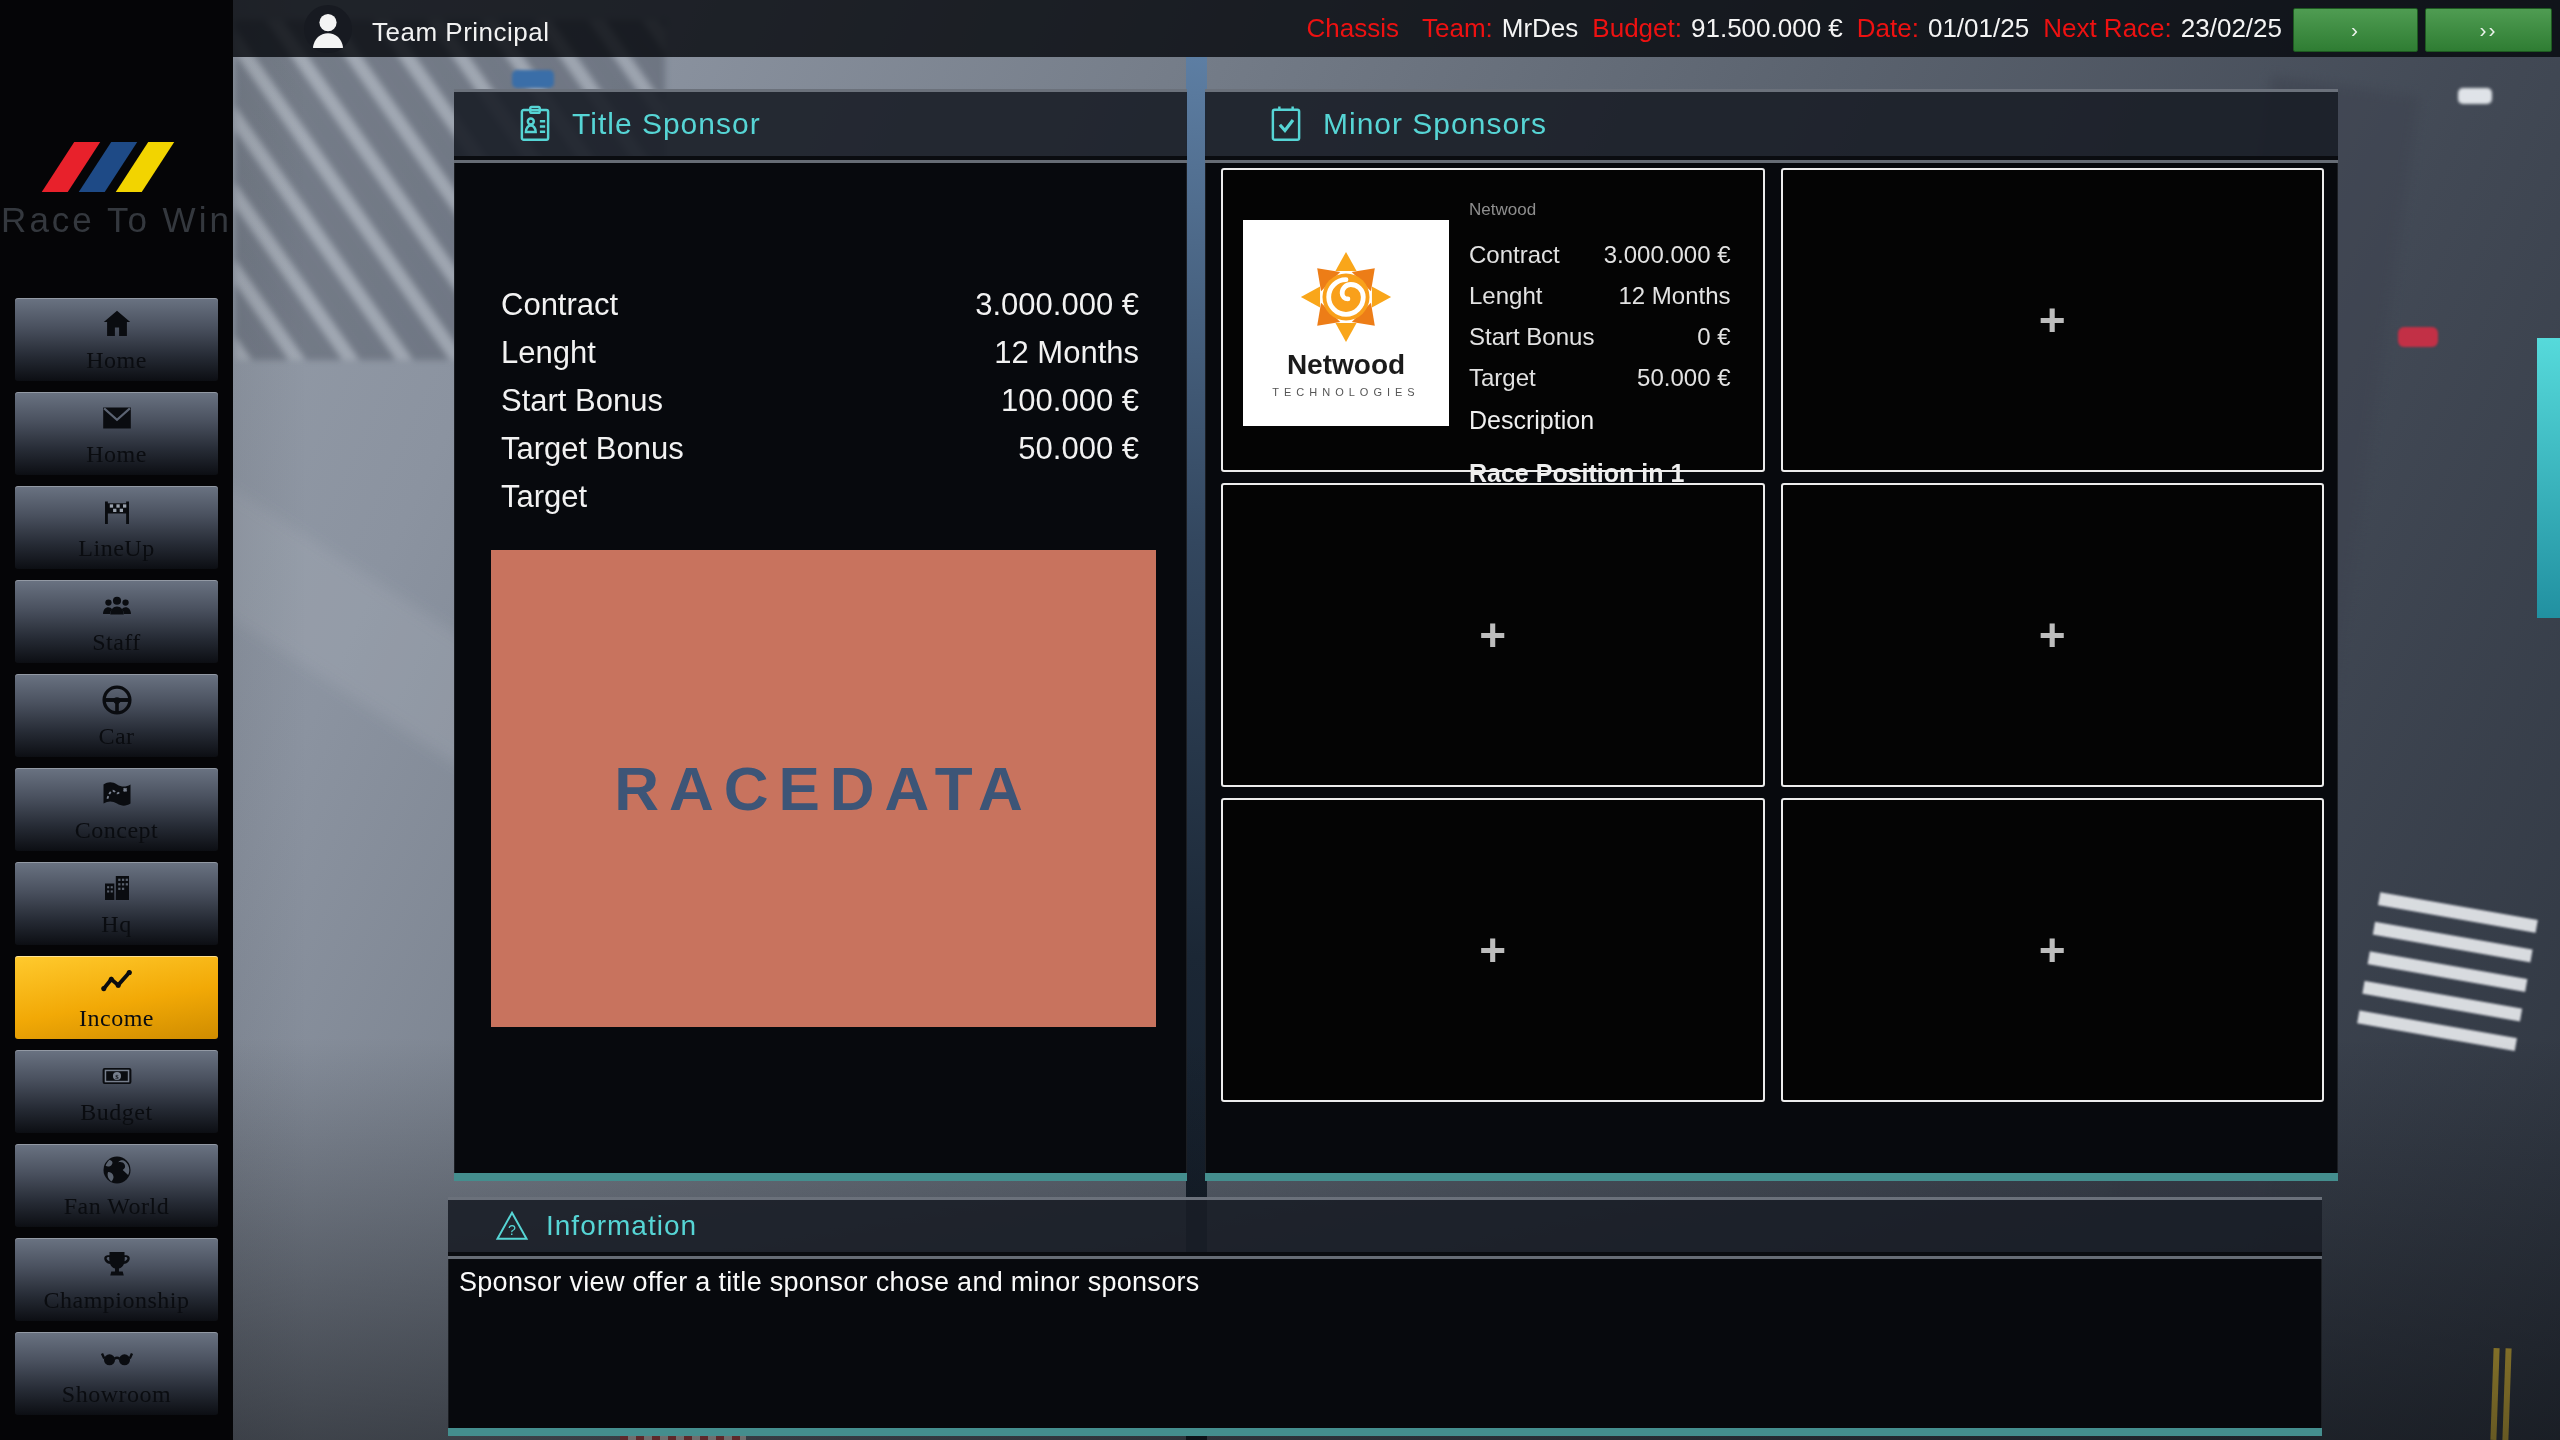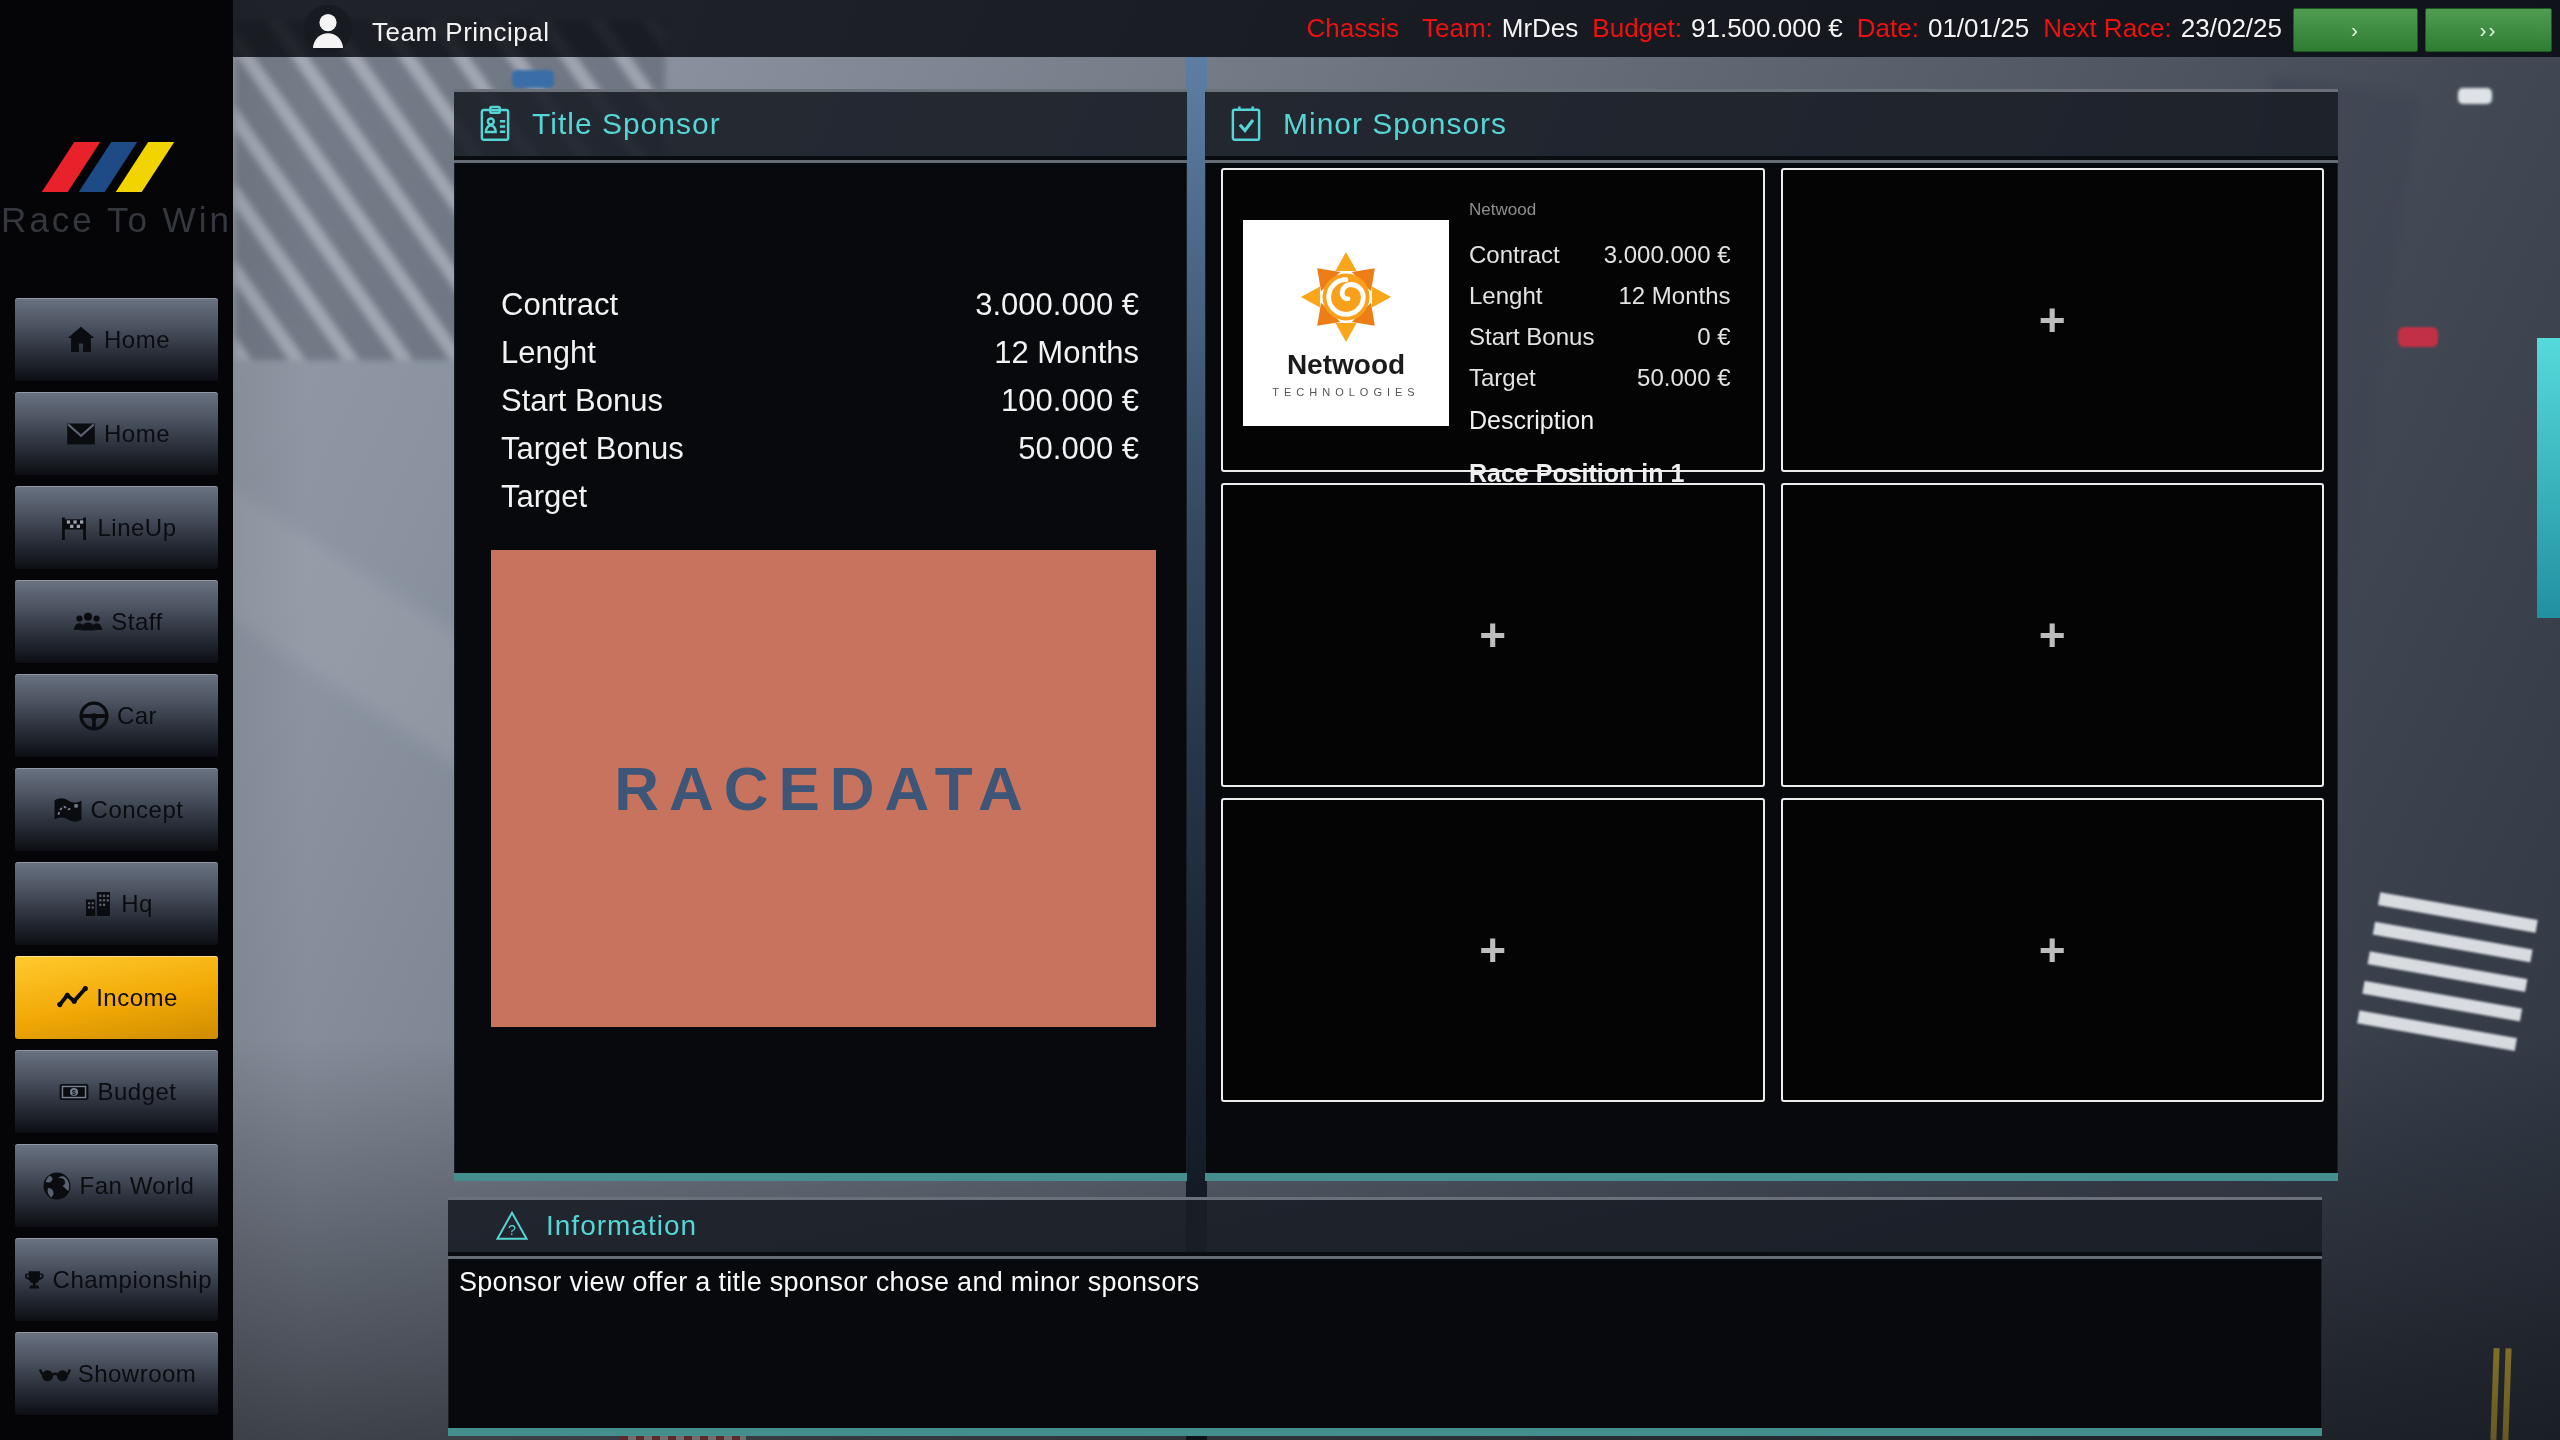--- a/index.html
+++ b/index.html
@@ -37,30 +37,30 @@
 
   
   .sidebar{position:absolute;left:0;top:0;width:233px;height:1440px;background:#050507;z-index:6;}
   .logo{position:absolute;left:58px;top:142px;width:120px;height:52px;}
   .stripe{position:absolute;top:0;width:26px;height:50px;transform:skewX(-33deg);}
   .st-red{left:0;background:#e8212b;}
   .st-blue{left:37px;background:#1e4a86;}
   .st-yellow{left:74px;background:#f2d400;}
   .logo-text{position:absolute;left:0;top:200px;width:233px;text-align:center;color:#34383e;font-size:35px;font-weight:300;letter-spacing:3px;}
   .menu{position:absolute;top:298px;left:15px;width:203px;display:flex;flex-direction:column;gap:11px;}
-  .mi{height:83px;border:0;border-radius:3px;display:flex;align-items:center;justify-content:center;gap:5px;cursor:pointer;
+  .mi{height:83px;border:0;border-radius:3px;display:flex;flex-direction:column;align-items:center;justify-content:center;gap:5px;cursor:pointer;
       background:linear-gradient(180deg,#6a7382 0%,#4a515f 35%,#262b35 70%,#0c0e13 100%);
-      box-shadow:inset 0 1px 0 rgba(255,255,255,.28);font-family:Liberation Sans, sans-serif;}
+      box-shadow:inset 0 1px 0 rgba(255,255,255,.28);font-family:Liberation Serif, serif;}
   .mi .ic{width:36px;height:36px;color:#0a0c10;}
   .mi .ml{font-size:24px;color:#0a0c10;letter-spacing:.5px;}
   .mi.active{background:linear-gradient(170deg,#ffca2e 0%,var(--active-menu,#f2a906) 55%,#cf8c00 100%);box-shadow:inset 0 1px 0 rgba(255,255,255,.5);}
 
   
   .panel{position:absolute;display:flex;flex-direction:column;border-top:3px solid #6b717b;z-index:4;}
-  .phead{height:64px;background:rgba(26,30,39,.9);display:flex;align-items:center;gap:16px;padding-left:20px;
+  .phead{height:64px;background:rgba(26,30,39,.9);display:flex;align-items:center;gap:16px;padding-left:60px;
          box-shadow:0 4px 0 #0a0c10,0 7px 0 #666c75;}
   .phead h2{margin:0;font-size:30px;font-weight:400;letter-spacing:1px;color:var(--accent,#56d5d5);}
   .hic{width:42px;height:42px;color:var(--accent,#56d5d5);}
   .pbody{flex:1;margin-top:7px;background:#07090d;position:relative;border-left:1px solid rgba(120,130,140,.18);border-right:1px solid rgba(120,130,140,.18);}
   .pfoot{height:8px;background:var(--panel-footer,#448e8e);}
 
   .tpanel{left:454px;top:89px;width:733px;height:1089px;}
   .mpanel{left:1205px;top:89px;width:1133px;height:1089px;}
   .ipanel{left:448px;top:1197px;width:1874px;height:236px;}
   .ipanel .phead{height:52px;padding-left:46px;}

